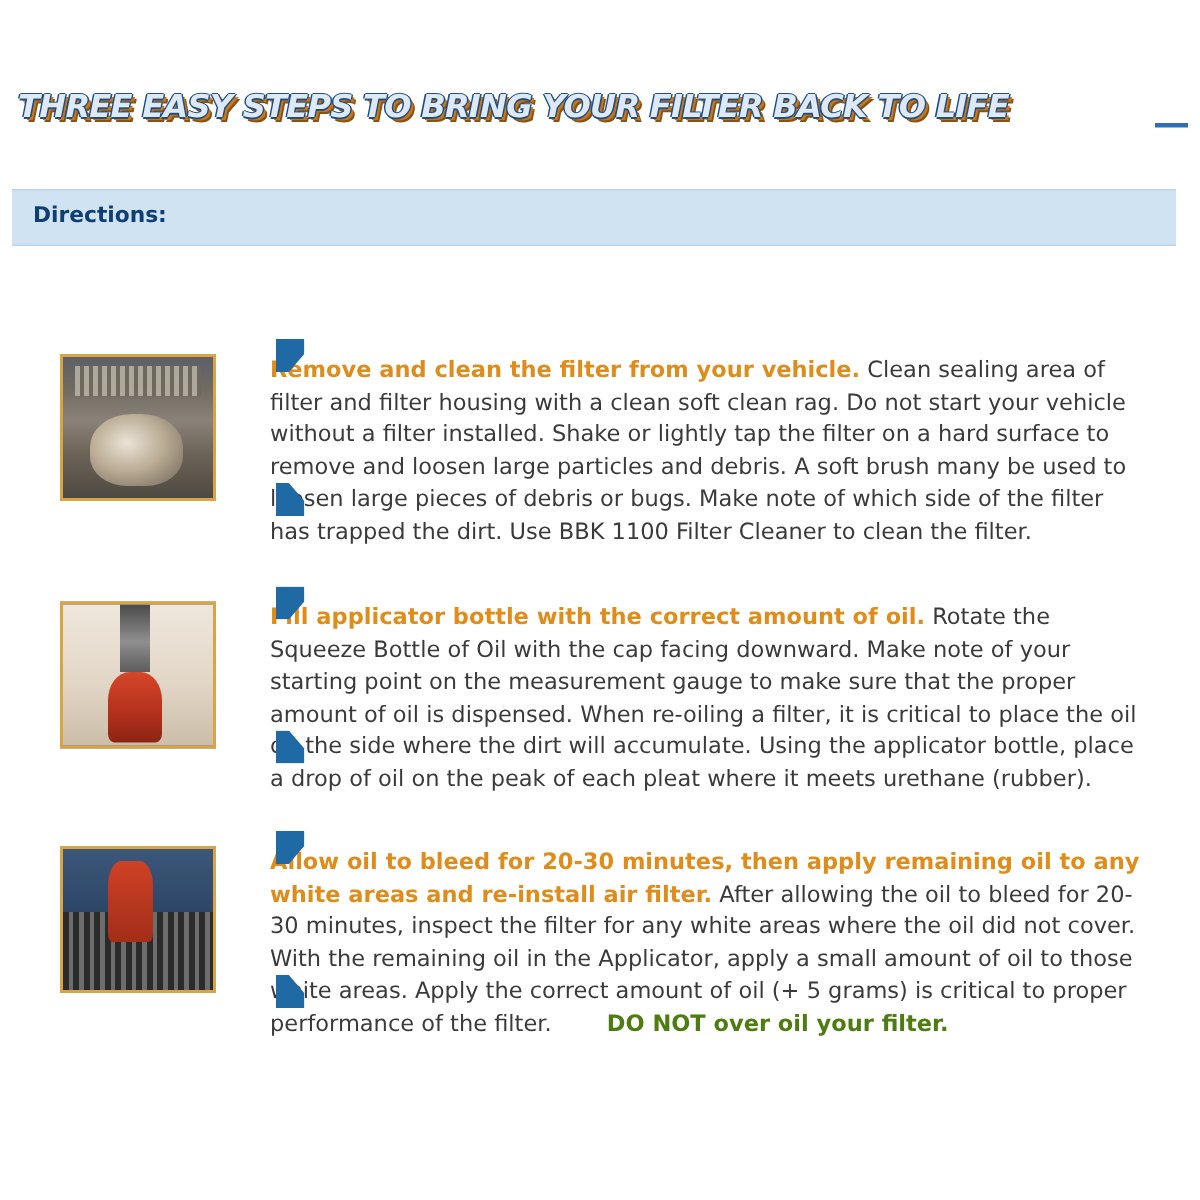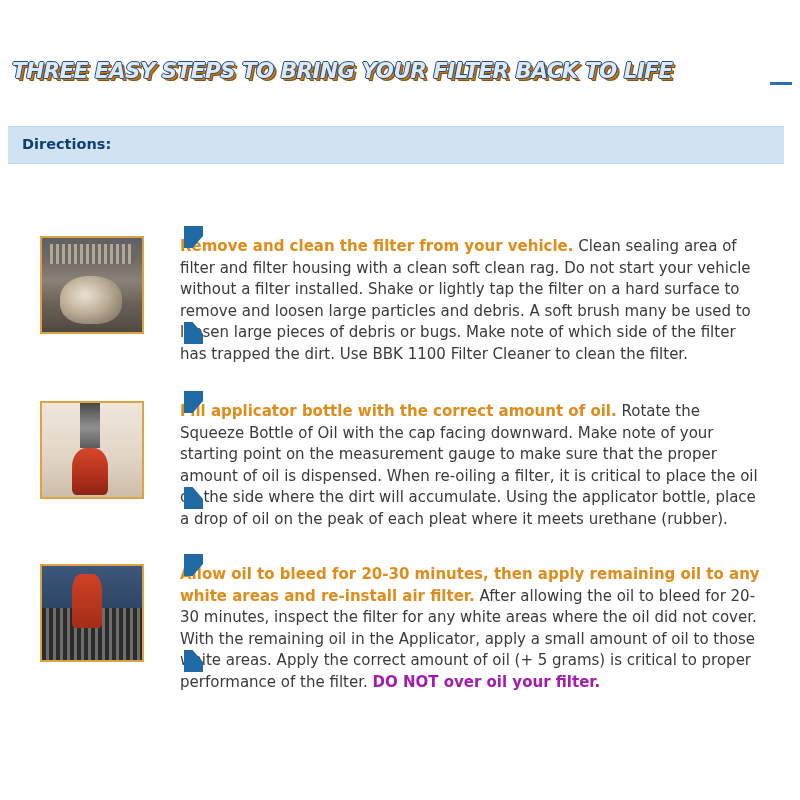--- a/index.html
+++ b/index.html
@@ -180,21 +180,22 @@
     font-size: 15px;
     line-height: 21.5px;
     color: #3a3a3a;
   }
   .step-head {
     color: #e08c1a;
     font-weight: bold;
   }
   .step-emph {
     font-weight: bold;
-    color: #a21caf;
+    color: #4d7c0f;
+    margin-left: 32px;
   }
 
   .gap-1 { height: 36px; }
   .gap-2 { height: 34px; }
 </style>
 </head>
 <body>
 
 <div class="banner-wrap">
   <div class="banner-title">THREE EASY STEPS TO BRING YOUR FILTER BACK TO LIFE</div>

